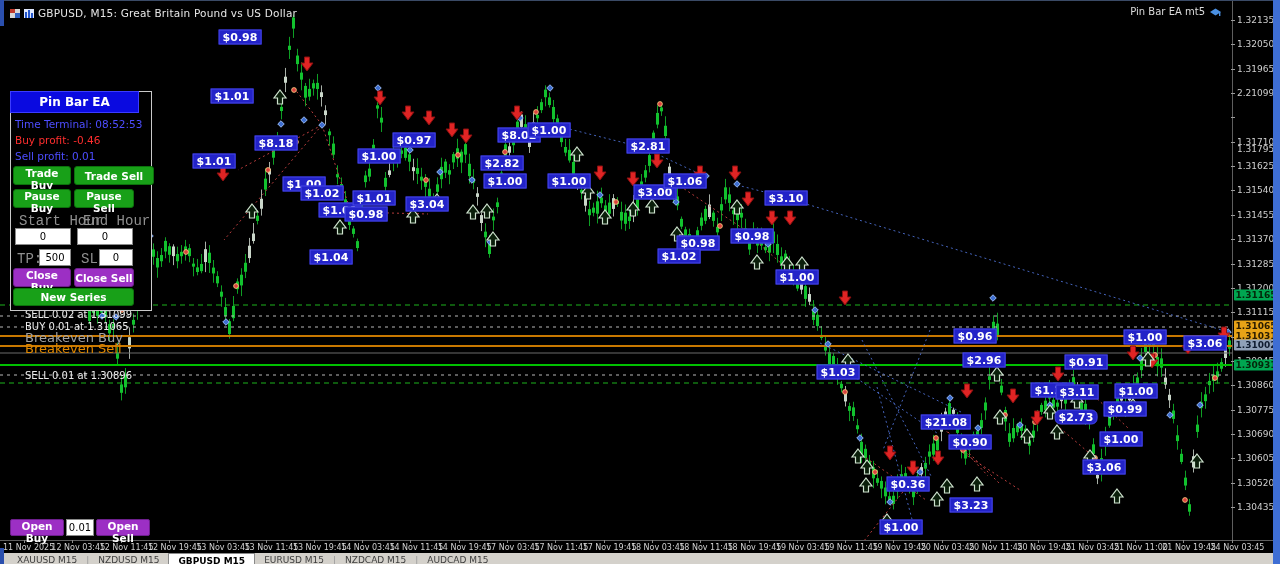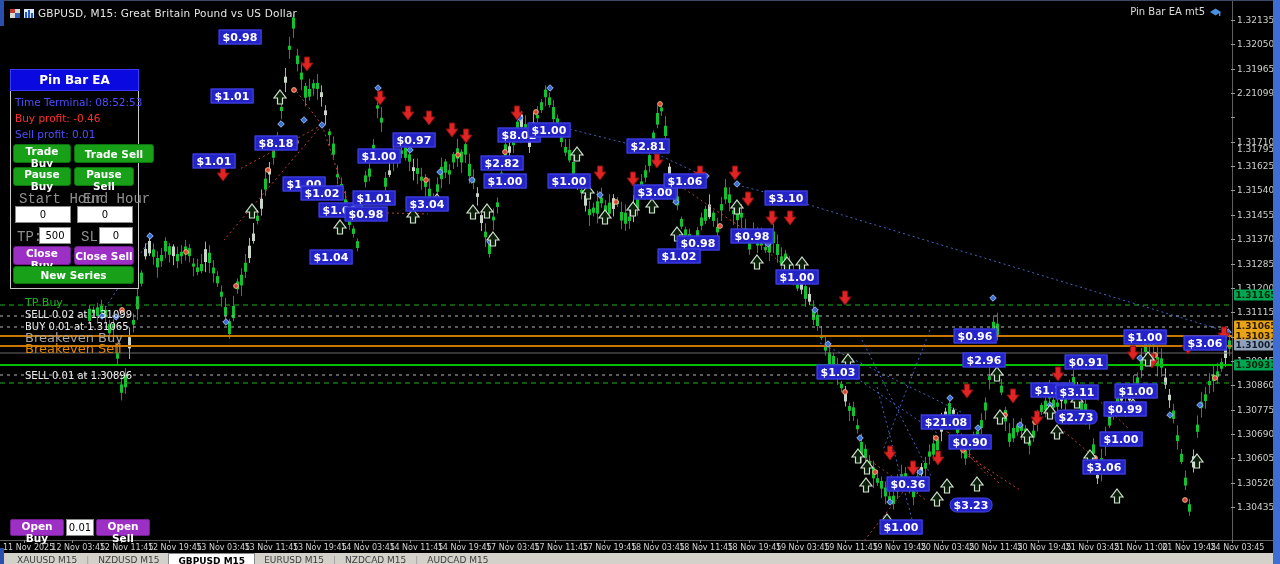--- a/index.html
+++ b/index.html
@@ -6,22 +6,22 @@
   .stage{position:relative;width:1280px;height:564px;background:#000;overflow:hidden;
          font-family:"DejaVu Sans","Liberation Sans",sans-serif;}
   #chart-svg{position:absolute;left:0;top:0;}
   
   .titlebar{position:absolute;left:10px;top:6px;height:14px;display:flex;align-items:center;gap:4px;z-index:30;}
   .titlebar .ttl{color:#e6e6e6;font-size:10.5px;letter-spacing:.2px;white-space:nowrap;}
   .mini-ico{display:inline-block;}
   .ea-label{position:absolute;right:58px;top:6px;display:flex;align-items:center;gap:4px;z-index:30;}
   .ea-label span.txt{color:#dcdcdc;font-size:10px;white-space:nowrap;}
   
-  .panel{position:absolute;left:10px;top:69px;width:127px;height:218px;background:#000;
-         border:1px solid #c9c9c9;z-index:40;}
+  .panel{position:absolute;left:10px;top:91px;width:127px;height:218px;background:#000;
+         border:1px solid #c9c9c9;z-index:40;padding-left:13px;}
   .panel-head{position:absolute;left:-1px;top:-1px;width:127px;height:20px;background:#0a0ae0;
               color:#fff;font-size:12px;font-weight:bold;text-align:center;line-height:20px;
               border:1px solid #3b3bff;}
   .p-line{position:absolute;left:4px;white-space:nowrap;font-size:10.5px;}
   .p-time{top:26px;color:#4d4dff;}
   .p-buy{top:42px;color:#ff2e2e;}
   .p-sell{top:58px;color:#4d4dff;}
   .gbtn,.pbtn2{position:absolute;height:19px;width:58px;border:1px solid #0c720c;background:#18a018;
         color:#fff;font-size:10.5px;font-weight:bold;border-radius:3px;padding:0;cursor:pointer;
         font-family:"DejaVu Sans","Liberation Sans",sans-serif;}
@@ -852,21 +852,21 @@
       <div class="ptag" style="left: 679px; top: 256px;">$1.02</div>
       <div class="ptag" style="left: 752px; top: 236px;">$0.98</div>
       <div class="ptag" style="left: 786px; top: 198px;">$3.10</div>
       <div class="ptag" style="left: 797px; top: 277px;">$1.00</div>
       <div class="ptag" style="left: 838px; top: 372px;">$1.03</div>
       <div class="ptag" style="left: 975px; top: 336px;">$0.96</div>
       <div class="ptag" style="left: 984px; top: 360px;">$2.96</div>
       <div class="ptag" style="left: 946px; top: 422px;">$21.08</div>
       <div class="ptag" style="left: 970px; top: 442px;">$0.90</div>
       <div class="ptag" style="left: 908px; top: 484px;">$0.36</div>
-      <div class="ptag" style="left: 971px; top: 505px; border-radius: 7px;">$3.23</div>
+      <div class="ptag" style="left: 971px; top: 505px;">$3.23</div>
       <div class="ptag" style="left: 901px; top: 527px;">$1.00</div>
       <div class="ptag" style="left: 1086px; top: 362px;">$0.91</div>
       <div class="ptag" style="left: 1052px; top: 390px;">$1.10</div>
       <div class="ptag" style="left: 1077px; top: 392px;">$3.11</div>
       <div class="ptag" style="left: 1136px; top: 391px;">$1.00</div>
       <div class="ptag" style="left: 1125px; top: 409px;">$0.99</div>
       <div class="ptag" style="left: 1076px; top: 417px; border-radius: 6px;">$2.73</div>
       <div class="ptag" style="left: 1121px; top: 439px;">$1.00</div>
       <div class="ptag" style="left: 1104px; top: 467px;">$3.06</div>
       <div class="ptag" style="left: 1145px; top: 337px;">$1.00</div>

